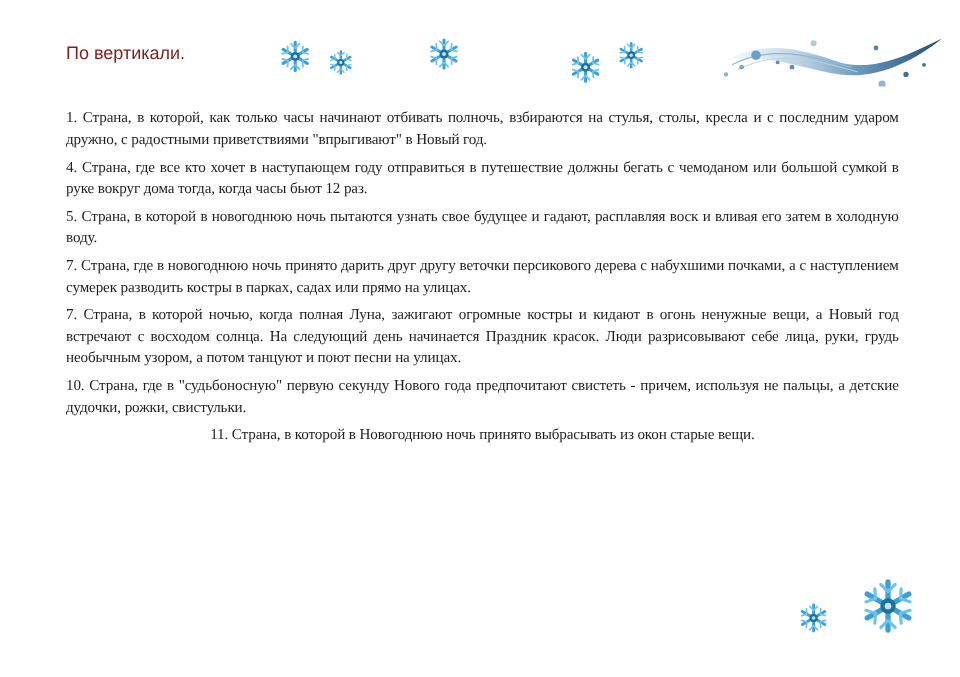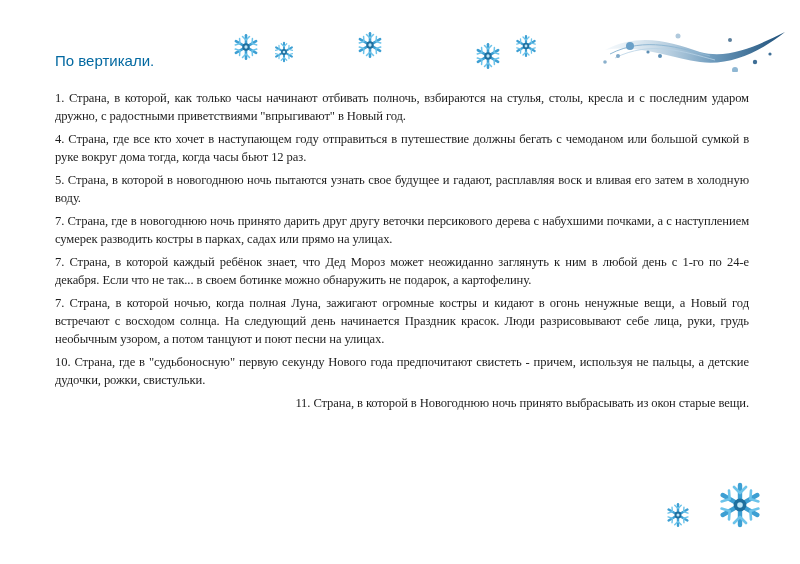--- a/index.html
+++ b/index.html
@@ -3,33 +3,33 @@
   <meta charset="utf-8">
   <style>
     html, body { margin: 0; padding: 0; }
     body {
       width: 800px; height: 564px; overflow: hidden;
       background: #ffffff; position: relative;
       font-family: "Liberation Serif", serif;
       color: #1e1e1e;
     }
     .title {
-      position: absolute; left: 55px; top: 52px;
+      position: absolute; left: 55px; top: 36px;
       font-family: "Liberation Sans", sans-serif;
-      font-size: 15px; color: #0369a1;
+      font-size: 15px; color: #7f1d1d;
     }
     .content {
       position: absolute; left: 55px; top: 70px; width: 694px; margin-top: 19px;
     }
     .item {
       font-size: 12.6px; line-height: 18px;
       text-align: justify; margin: 0 0 5px 0;
       letter-spacing: -0.1px;
     }
-    .item.last { text-align: right; }
+    .item.last { text-align: center; }
     .flake { position: absolute; }
     .flake svg { display: block; }
     .swoosh { position: absolute; left: 590px; top: 22px; }
   </style>
 </head>
 <body>
 
 <svg width="0" height="0" style="position:absolute">
   <defs>
     <g id="sf">
@@ -100,21 +100,20 @@
     <circle cx="145" cy="48" r="3" fill="#8fb7d3"></circle>
     <circle cx="88" cy="14" r="2.5" fill="#b0c9dc"></circle>
   </svg>
 </div>
 
 <div class="content">
   <p class="item">1. Страна, в которой, как только часы начинают отбивать полночь, взбираются на стулья, столы, кресла и с последним ударом дружно, с радостными приветствиями "впрыгивают" в Новый год.</p>
   <p class="item">4. Страна, где все кто хочет в наступающем году отправиться в путешествие должны бегать с чемоданом или большой сумкой в руке вокруг дома тогда, когда часы бьют 12 раз.</p>
   <p class="item">5. Страна, в которой в новогоднюю ночь пытаются узнать свое будущее и гадают, расплавляя воск и вливая его затем в холодную воду.</p>
   <p class="item">7. Страна, где в новогоднюю ночь принято дарить друг другу веточки персикового дерева с набухшими почками, а с наступлением сумерек разводить костры в парках, садах или прямо на улицах.</p>
-  <p class="item">7. Страна, в которой каждый ребёнок знает, что Дед Мороз может неожиданно заглянуть к ним в любой день с 1-го по 24-е декабря. Если что не так... в своем ботинке можно обнаружить не подарок, а картофелину.</p>
   <p class="item">7. Страна, в которой ночью, когда полная Луна, зажигают огромные костры и кидают в огонь ненужные вещи, а Новый год встречают с восходом солнца. На следующий день начинается Праздник красок. Люди разрисовывают себе лица, руки, грудь необычным узором, а потом танцуют и поют песни на улицах.</p>
   <p class="item">10. Страна, где в "судьбоносную" первую секунду Нового года предпочитают свистеть - причем, используя не пальцы, а детские дудочки, рожки, свистульки.</p>
   <p class="item last">11. Страна, в которой в Новогоднюю ночь принято выбрасывать из окон старые вещи.</p>
 </div>
 
 <div class="flake" style="left:665px;top:502px">
   <svg width="26" height="26" viewBox="-12 -12 24 24">
       <use href="#sf"></use>
     </svg>
 </div>

